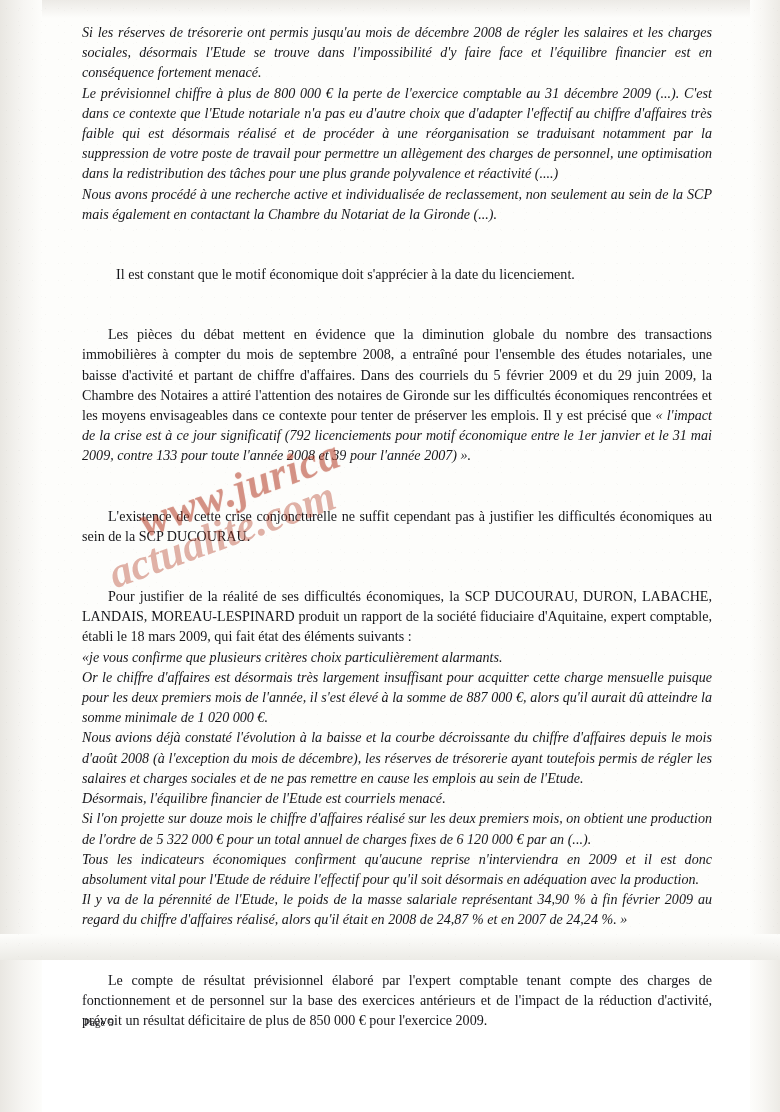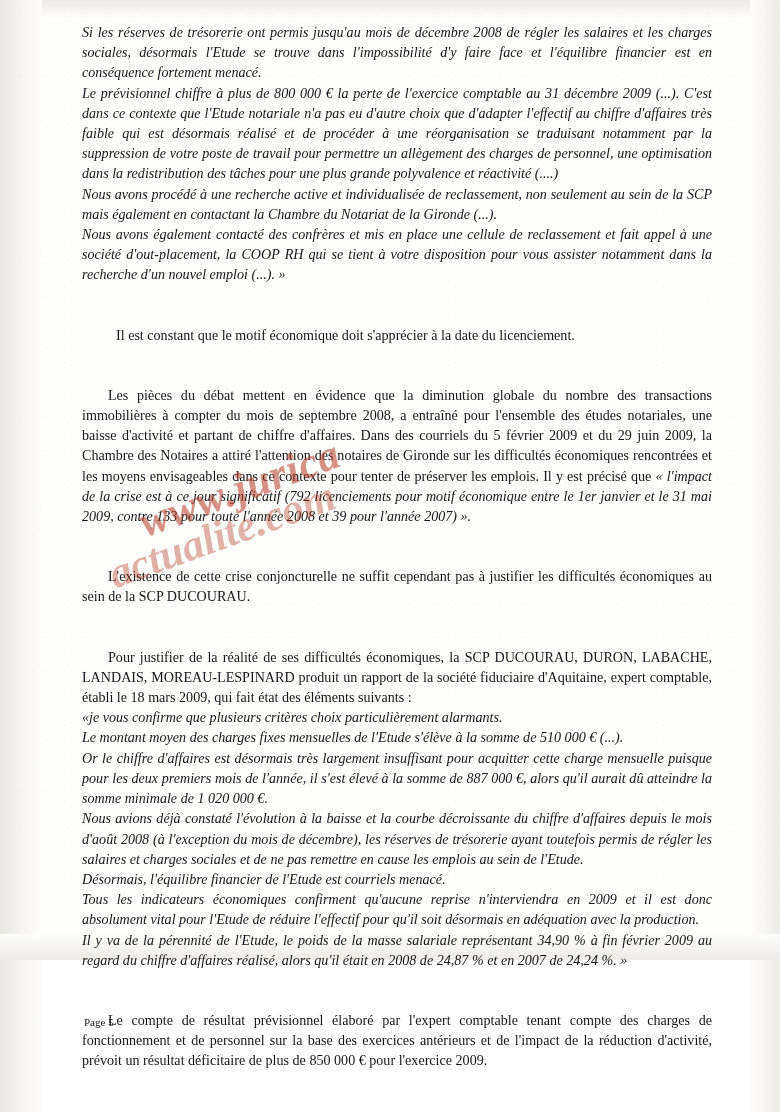--- a/index.html
+++ b/index.html
@@ -128,35 +128,34 @@
   <div class="scan-edge-top"></div>
   <div class="scan-edge-left"></div>
   <div class="scan-edge-right"></div>
   <div class="scan-edge-bottom"></div>
 
   <div class="content">
 
     <p class="it blk">Si les réserves de trésorerie ont permis jusqu'au mois de décembre 2008 de régler les salaires et les charges sociales, désormais l'Etude se trouve dans l'impossibilité d'y faire face et l'équilibre financier est en conséquence fortement menacé.</p>
     <p class="it blk">Le prévisionnel chiffre à plus de 800 000 € la perte de l'exercice comptable au 31 décembre 2009 (...). C'est dans ce contexte que l'Etude notariale n'a pas eu d'autre choix que d'adapter l'effectif au chiffre d'affaires très faible qui est désormais réalisé et de procéder à une réorganisation se traduisant notamment par la suppression de votre poste de travail pour permettre un allègement des charges de personnel, une optimisation dans la redistribution des tâches pour une plus grande polyvalence et réactivité (....)</p>
     <p class="it blk">Nous avons procédé à une recherche active et individualisée de reclassement, non seulement au sein de la SCP mais également en contactant la Chambre du Notariat de la Gironde (...).</p>
-    <p class="it blk">Nous avons également contacté des confrères et mis en place une cellule de reclassement et fait appel à une société d'out-placement, la COOP RH qui se tient à votre disposition pour vous assister notamment dans la recherche d'un nouvel emploi (...). »</p>
 
     <p class="gap-lg ind-lg">Il est constant que le motif économique doit s'apprécier à la date du licenciement.</p>
 
     <p class="gap-lg ind"><span>Les pièces du débat mettent en évidence que la diminution globale du nombre des transactions immobilières à compter du mois de septembre 2008, a entraîné pour l'ensemble des études notariales, une baisse d'activité et partant de chiffre d'affaires. Dans des courriels du 5 février 2009 et du 29 juin 2009, la Chambre des Notaires a attiré l'attention des notaires de Gironde sur les difficultés économiques rencontrées et les moyens envisageables dans ce contexte pour tenter de préserver les emplois. Il y est précisé que </span><span class="it">« l'impact de la crise est à ce jour significatif (792 licenciements pour motif économique entre le 1er janvier et le 31 mai 2009, contre 133 pour toute l'année 2008 et 39 pour l'année 2007) ».</span></p>
 
     <p class="gap-lg ind">L'existence de cette crise conjoncturelle ne suffit cependant pas à justifier les difficultés économiques au sein de la SCP DUCOURAU.</p>
 
     <p class="gap-lg ind">Pour justifier de la réalité de ses difficultés économiques, la SCP DUCOURAU, DURON, LABACHE, LANDAIS, MOREAU-LESPINARD produit un rapport de la société fiduciaire d'Aquitaine, expert comptable, établi le 18 mars 2009, qui fait état des éléments suivants :</p>
 
     <p class="it blk">«je vous confirme que plusieurs critères choix particulièrement alarmants.</p>
-    <p class="it blk">Le montant moyen des charges fixes mensuelles de l'Etude s'élève à la somme de 510 000 € (...).</p>
     <p class="it blk">Or le chiffre d'affaires est désormais très largement insuffisant pour acquitter cette charge mensuelle puisque pour les deux premiers mois de l'année, il s'est élevé à la somme de 887 000 €, alors qu'il aurait dû atteindre la somme minimale de 1 020 000 €.</p>
     <p class="it blk">Nous avions déjà constaté l'évolution à la baisse et la courbe décroissante du chiffre d'affaires depuis le mois d'août 2008 (à l'exception du mois de décembre), les réserves de trésorerie ayant toutefois permis de régler les salaires et charges sociales et de ne pas remettre en cause les emplois au sein de l'Etude.</p>
     <p class="it blk">Désormais, l'équilibre financier de l'Etude est courriels menacé.</p>
+    <p class="it blk">Si l'on projette sur douze mois le chiffre d'affaires réalisé sur les deux premiers mois, on obtient une production de l'ordre de 5 322 000 € pour un total annuel de charges fixes de 6 120 000 € par an (...).</p>
     <p class="it blk">Tous les indicateurs économiques confirment qu'aucune reprise n'interviendra en 2009 et il est donc absolument vital pour l'Etude de réduire l'effectif pour qu'il soit désormais en adéquation avec la production.</p>
     <p class="it blk">Il y va de la pérennité de l'Etude, le poids de la masse salariale représentant 34,90 % à fin février 2009 au regard du chiffre d'affaires réalisé, alors qu'il était en 2008 de 24,87 % et en 2007 de 24,24 %. »</p>
 
     <p class="gap-lg ind">Le compte de résultat prévisionnel élaboré par l'expert comptable tenant compte des charges de fonctionnement et de personnel sur la base des exercices antérieurs et de l'impact de la réduction d'activité, prévoit un résultat déficitaire de plus de 850 000 € pour l'exercice 2009.</p>
 
   </div>
 
   <div class="watermark">www.jurica</div>
   <div class="wm-line2">actualite.com</div>
 

